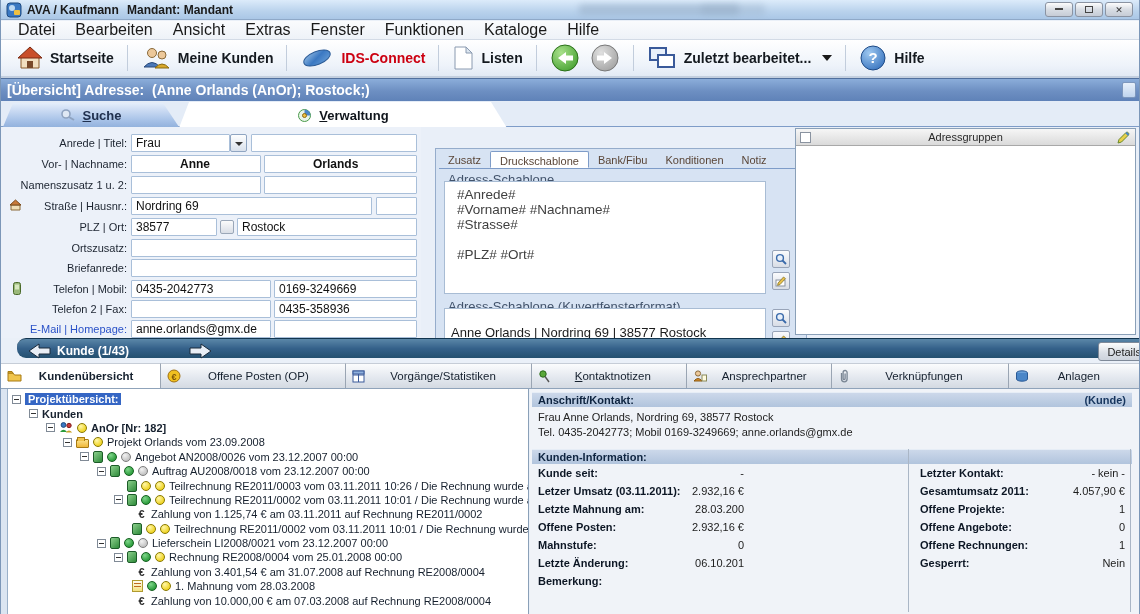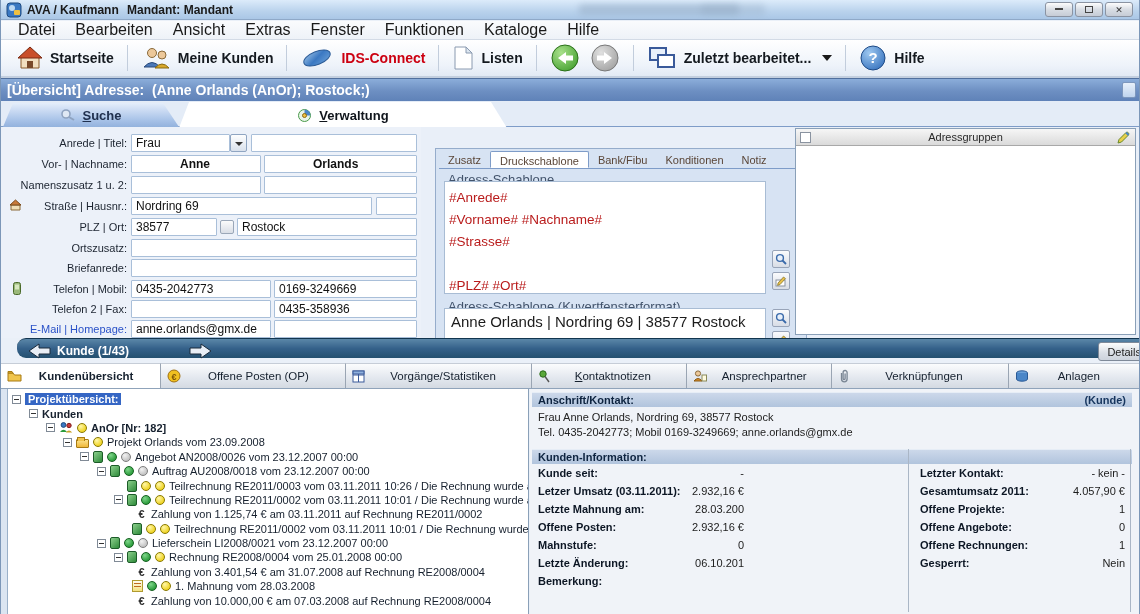--- a/index.html
+++ b/index.html
@@ -70,22 +70,22 @@
     background:linear-gradient(#fbfbfb,#d9dee6); }
   .row-ico { position:absolute; top:2px; }
 
   
   .mid-panel { position:absolute; left:434px; top:0; width:372px; height:208px; background:#d7e3f3; border:1px solid #95accb;margin-top:21px; }
   .subtabs { position:absolute; left:3px; top:2px; height:18px; display:flex; border-bottom:1px solid #7e9cc8; width:360px; }
   .subtab { font-size:11px; color:#5a4638; padding:3px 9px 2px; }
   .subtab.active { background:#ffffff; border:1px solid #7e9cc8; border-bottom:1px solid #fff; border-radius:2px 2px 0 0; }
   .grp-lbl { position:absolute; left:12px; font-size:13px; color:#42536b; }
   .grp-box { position:absolute; left:8px; width:322px; background:#ffffff; border:1px solid #a8bcd4; }
-  .tpl-text { font-size:13.5px; color:#b91c1c; padding:5px 4px; white-space:pre-line; line-height:22px; }
-  .kuv-text { font-size:15px; color:#1c1c1c; padding:4px 6px; }
+  .tpl-text { font-size:13.5px; color:#404040; padding:5px 12px; white-space:pre-line; line-height:15px; }
+  .kuv-text { font-size:13px; color:#1c1c1c; padding:16px 6px; }
   .sq-btn { position:absolute; width:18px; height:18px; border:1px solid #98a4b8; border-radius:2px;
     background:linear-gradient(#fafbfd,#d8dde6); display:flex; align-items:center; justify-content:center; }
 
   
   .right-panel { position:absolute; left:794px; top:1px; width:341px; height:207px; background:#14532d; border:1px solid #8aa0b8; }
   .rp-header { position:absolute; left:0; top:0; width:100%; height:17px;
     background:linear-gradient(#f6f6f6,#dadada); border-bottom:1px solid #a8a8a8; }
   .rp-title { position:absolute; left:0; top:2px; width:100%; text-align:center; font-size:11px; color:#2a2a2a; }
   .checkbox { position:absolute; left:4px; top:3px; width:11px; height:11px; border:1px solid #8a93a0; background:#fff; }
 

